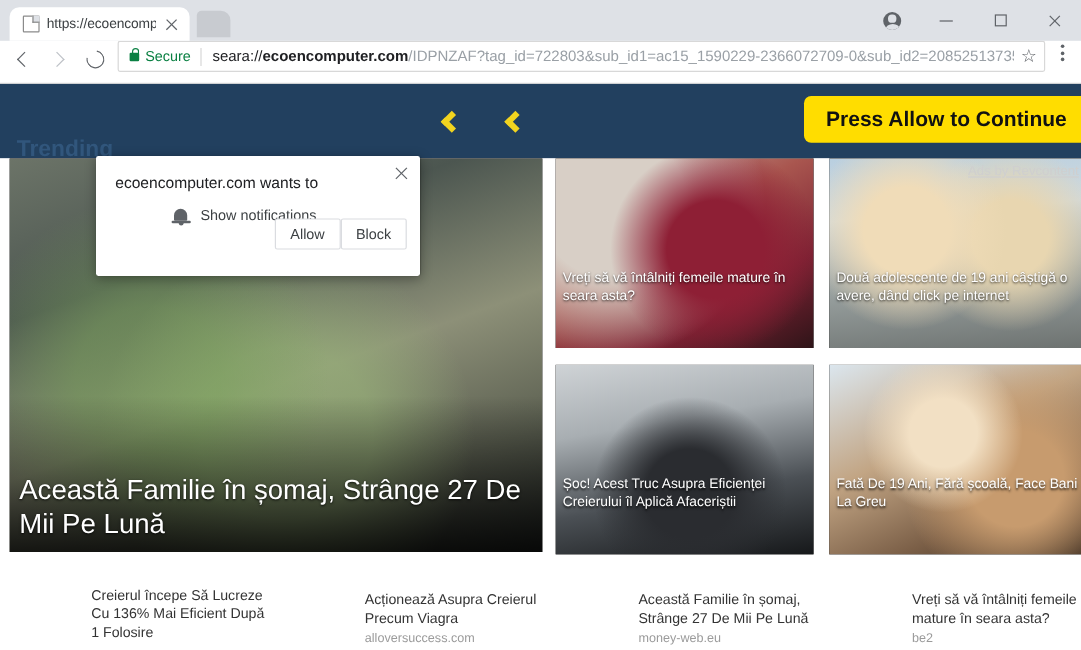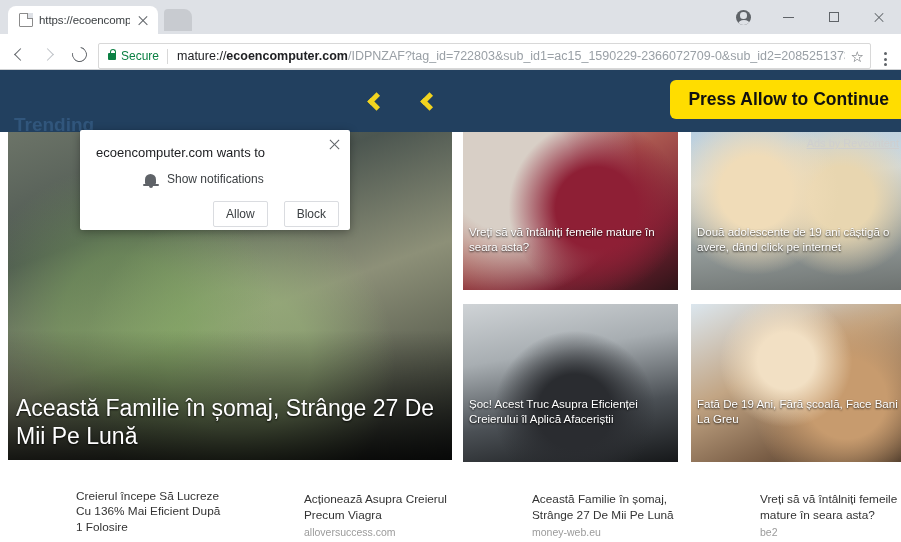--- a/index.html
+++ b/index.html
@@ -74,21 +74,21 @@
   .min-ico { width:11px; height:1px; background:#5f6368; }
   .max-ico { width:10px; height:10px; border:1px solid #5f6368; }
   .cls-ico { width:12px; height:12px; position:relative; }
   .cls-ico:before,.cls-ico:after{
     content:"";position:absolute;left:0;top:5.5px;width:12px;height:1.1px;background:#5f6368;
   }
   .cls-ico:before{transform:rotate(45deg);} .cls-ico:after{transform:rotate(-45deg);}
 
   .toolbar {
     height: 36px; background:#fff;
-    display:flex; align-items:flex-end; gap:0px; padding: 0 8px 0 4px;
+    display:flex; align-items:flex-start; gap:0px; padding: 0 8px 0 4px;
     border-bottom: 1px solid #cfd1d3;
   }
   .nav-btn {
     width: 30px; height: 30px; display:flex; align-items:center;
     justify-content:center; cursor:pointer; flex:none;
   }
   .arrow-l, .arrow-r {
     width: 9px; height: 9px; border-left:1.6px solid #5f6368;
     border-bottom:1.6px solid #5f6368;
   }
@@ -262,21 +262,21 @@
     border-radius:6px 6px 1px 1px;
   }
   .bell:before{
     content:"";position:absolute;left:-2.5px;bottom:-1.5px;width:16px;height:1.6px;background:#5f6368;border-radius:1px;
   }
   .bell:after{
     content:"";position:absolute;left:4px;bottom:-4px;width:3.5px;height:3px;background:#5f6368;border-radius:0 0 3px 3px;
   }
   .perm-label { font-size:12px; color:#3c4043; }
   .perm-actions {
-    position:absolute; right:11px; bottom:3px; display:flex; gap:16px;border-radius:11px;
+    position:absolute; right:11px; bottom:22px; display:flex; gap:0;border-radius:11px;
   }
   .perm-btn {
     min-width:52px; height:26px; border:1px solid #dadce0; background:#fff;
     font-size:12px; color:#3c4043; cursor:pointer; border-radius:2px;
     display:flex; align-items:center; justify-content:center; padding:0 12px;
     font-family:"Liberation Sans", sans-serif;
   }
 </style>
 </head>
 <body>
@@ -315,21 +315,21 @@
       <span class="arrow-r"></span>
     </div>
     <div class="nav-btn">
       <span class="reload"></span>
     </div>
 
     <div class="omnibox">
       <span class="lock"></span>
       <span class="secure-lbl">Secure</span>
       <span class="om-div"></span>
-      <span class="url"><i>mature://</i><b>ecoencomputer.com</b><span>/IDPNZAF?tag_id=722803&amp;sub_id1=ac15_1590229-2366072709-0&amp;sub_id2=2085251373566488779&amp;co...</span></span>
+      <span class="url"><i>seara://</i><b>ecoencomputer.com</b><span>/IDPNZAF?tag_id=722803&amp;sub_id1=ac15_1590229-2366072709-0&amp;sub_id2=2085251373566488779&amp;co...</span></span>
       <span class="star">☆</span>
     </div>
     <div class="kebab">
         <i></i>
         <i></i>
         <i></i>
       </div>
   </div>
 
   <div class="page">

